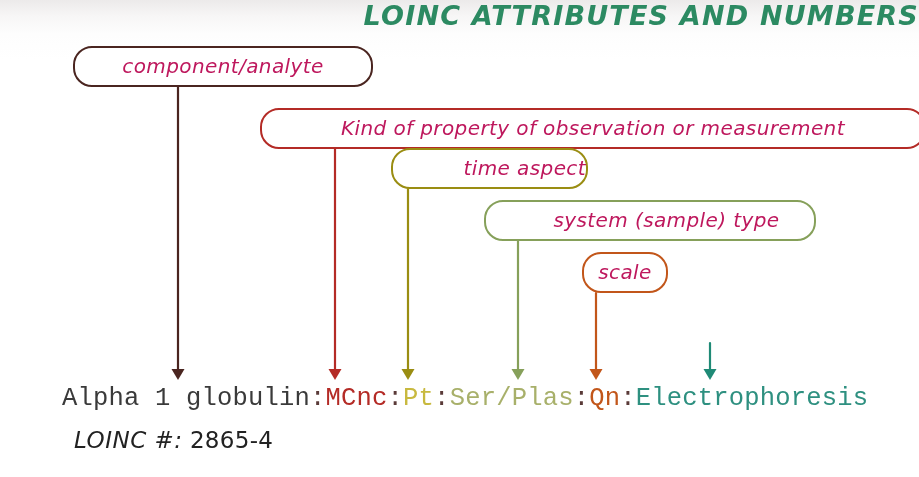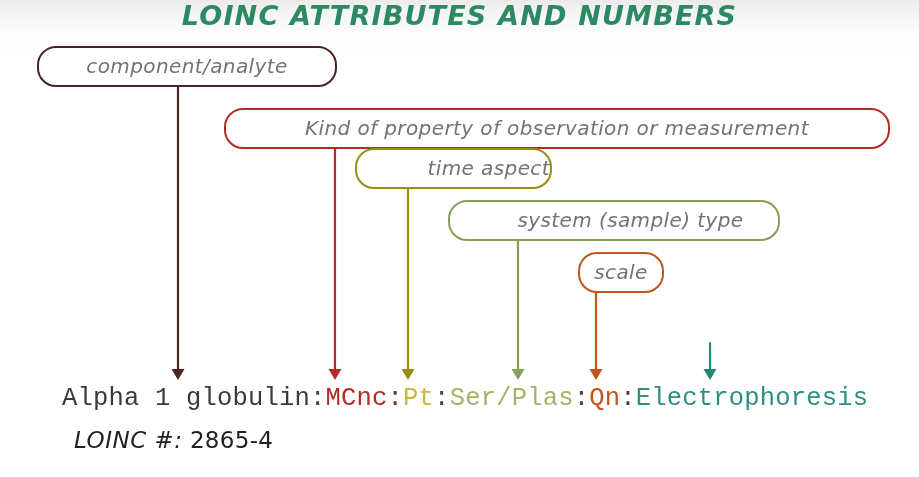--- a/index.html
+++ b/index.html
@@ -26,21 +26,21 @@
     top: 0;
     width: 919px;
     height: 477px;
   }
 
   .title {
     position: absolute;
     left: 0;
     top: 0;
     width: 919px;
-    text-align: center;
+    text-align: right;
     font-family: "DejaVu Sans", sans-serif;
     font-style: italic;
     font-weight: bold;
     font-size: 27px;
     letter-spacing: 1.2px;
     color: #2c8a62;
     white-space: nowrap;
   }
 
   .node {
@@ -48,36 +48,37 @@
     box-sizing: border-box;
     background: #ffffff;
     border: 2.4px solid #888;
     border-radius: 19px;
     display: flex;
     align-items: center;
     justify-content: center;
     font-family: "DejaVu Sans", sans-serif;
     font-style: italic;
     font-size: 20px;
-    color: #737373;
+    color: #be185d;
     letter-spacing: 0.4px;
     white-space: nowrap;
     z-index: 2;
+    margin-left: 36px;
   }
   .node-label {
     display: block;
     line-height: 1;
     transform: translateY(-1px);
   }
 
   #node-component  { left: 37px;  top: 46px;  width: 300px; height: 41px; border-color: #4a2520; }
   #node-property   { left: 224px; top: 108px;  width: 666px; height: 41px; border-color: #b42b26; }
   #node-time       { left: 355px; top: 148px; width: 197px; height: 41px; border-color: #9a8d12; justify-content: flex-end; }
   #node-system     { left: 448px; top: 200px; width: 332px; height: 41px; border-color: #86a05a; padding-left: 33px; }
-  #node-scale      { left: 578px; top: 252px; width: 86px; height: 41px; border-color: #c2561a; }
+  #node-scale      { left: 546px; top: 252px; width: 86px; height: 41px; border-color: #c2561a; }
   #node-method     { left: 646px; top: 302px; width: 129px; height: 41px; border-color: #1f8a76; }
 
   .code-line {
     position: absolute;
     left: 62px;
     top: 384px;
     font-family: Liberation Mono, monospace;
     font-size: 25.5px;
     letter-spacing: 0.2px;
     white-space: nowrap;

